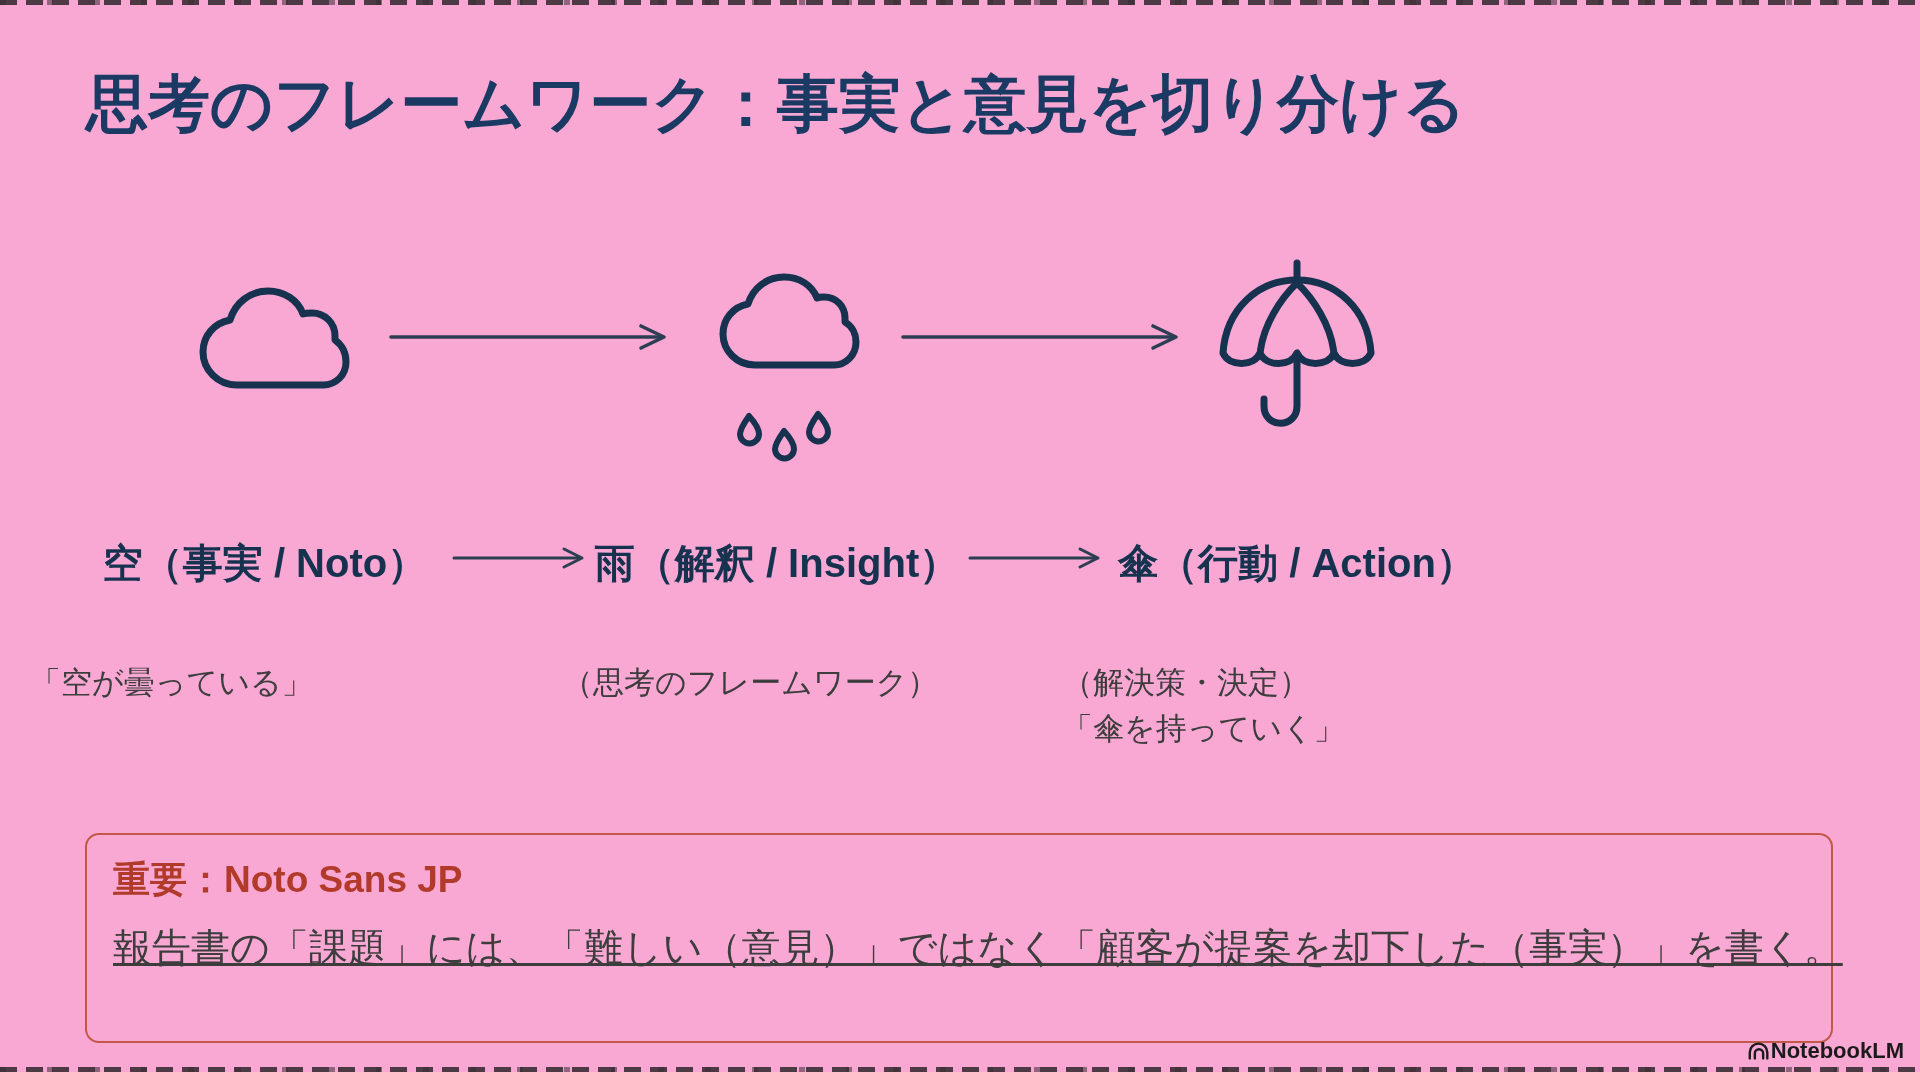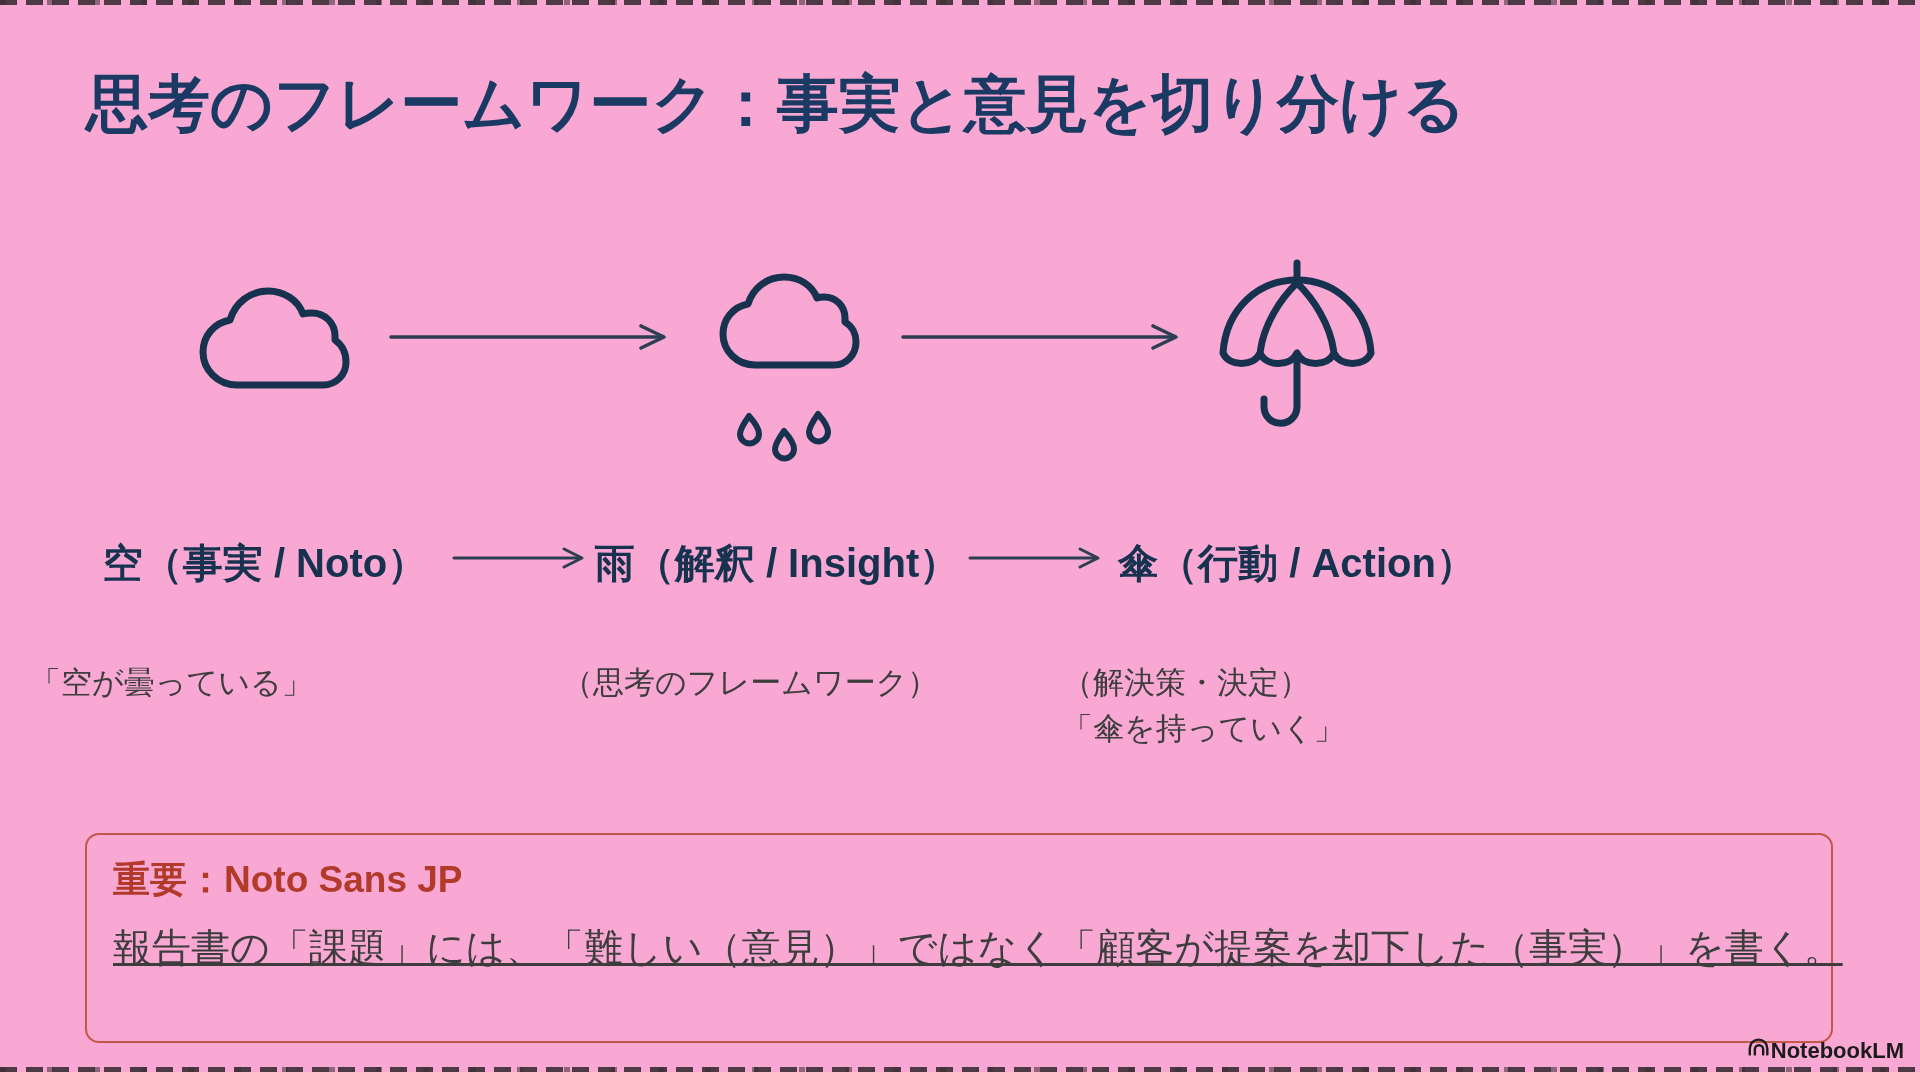--- a/index.html
+++ b/index.html
@@ -60,21 +60,21 @@
   }
   .callout-heading{
     position:absolute;left:26px;top:20px;font-size:37px;font-weight:700;
     color:#b23a2a;white-space:nowrap;
   }
   .callout-body{
     position:absolute;left:26px;top:86px;font-size:39px;color:#3d3d3d;white-space:nowrap;text-decoration:underline;
   }
 
   .footer-brand{
-    position:absolute;right:16px;bottom:8px;display:flex;align-items:flex-start;gap:0;
+    position:absolute;right:16px;bottom:8px;display:flex;align-items:center;gap:0;
     color:#1b1b1b;font-size:22px;font-weight:700;
   }
   .footer-brand svg{display:block;}
 </style>
 </head>
 <body>
 
 <div class="slide">
 
   <div class="edge-strip top"></div>

